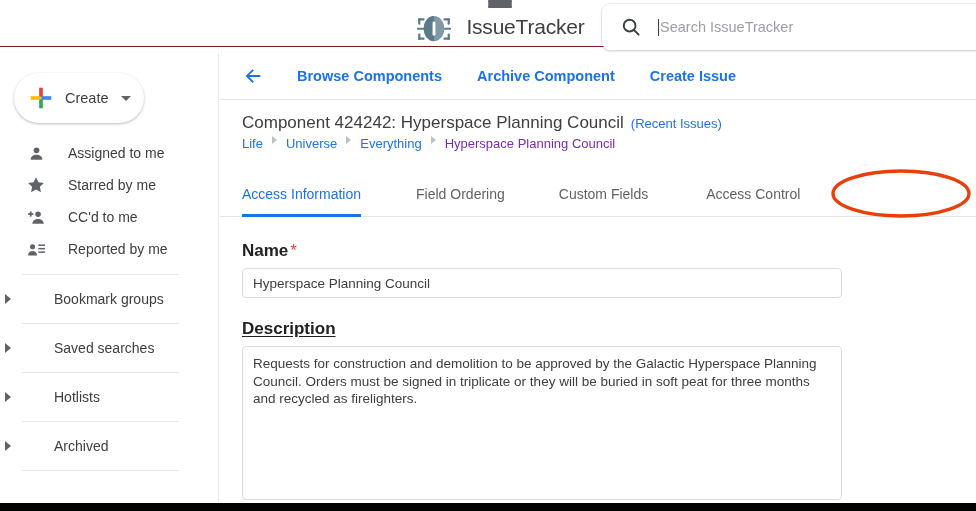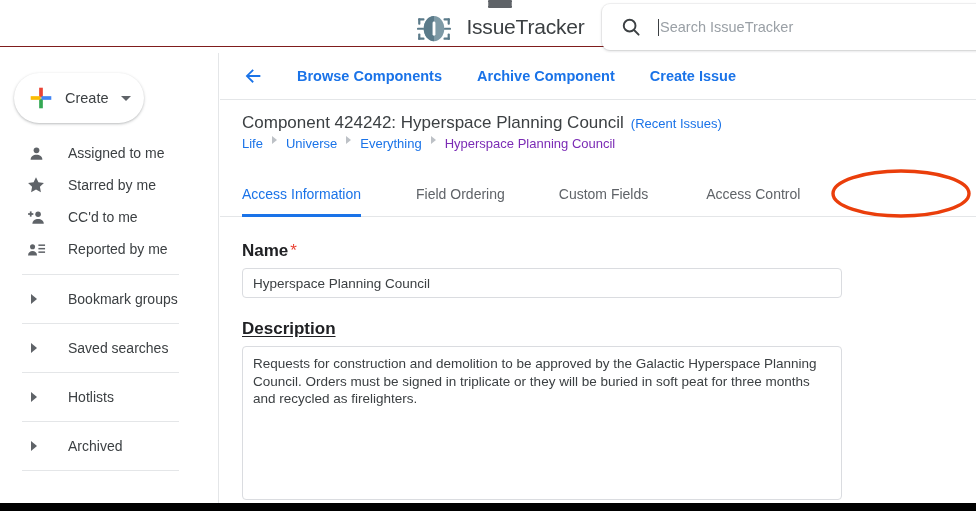--- a/index.html
+++ b/index.html
@@ -77,21 +77,21 @@
     display:flex; align-items:center; height:32px; margin-bottom:0;
     padding-left:26px; cursor:pointer;
   }
   .nav-item + .nav-item { margin-top:0; }
   .nav-icon { width:20px; height:20px; flex:0 0 20px; display:flex; align-items:center; justify-content:center; }
   .nav-label { font-size:14px; color:#3c4043; margin-left:22px; white-space:nowrap; }
 
   .nav-sep { height:1px; background:#e4e6e8; margin:9px 22px 9px 22px; }
 
   .group-item {
-    display:flex; align-items:center; height:30px; padding-left:26px; cursor:pointer;
+    display:flex; align-items:center; height:30px; cursor:pointer;gap:12px;
   }
   .group-caret {
     width:0;height:0;border-top:5px solid transparent;border-bottom:5px solid transparent;
     border-left:6px solid #5f6368; flex:0 0 6px; margin-left:5px;
   }
   .group-label { font-size:14px; color:#3c4043; margin-left:31px; white-space:nowrap; }
 
   
   .main { position:absolute; left:220px; top:53px; width:756px; height:450px; background:#fff; }
 

